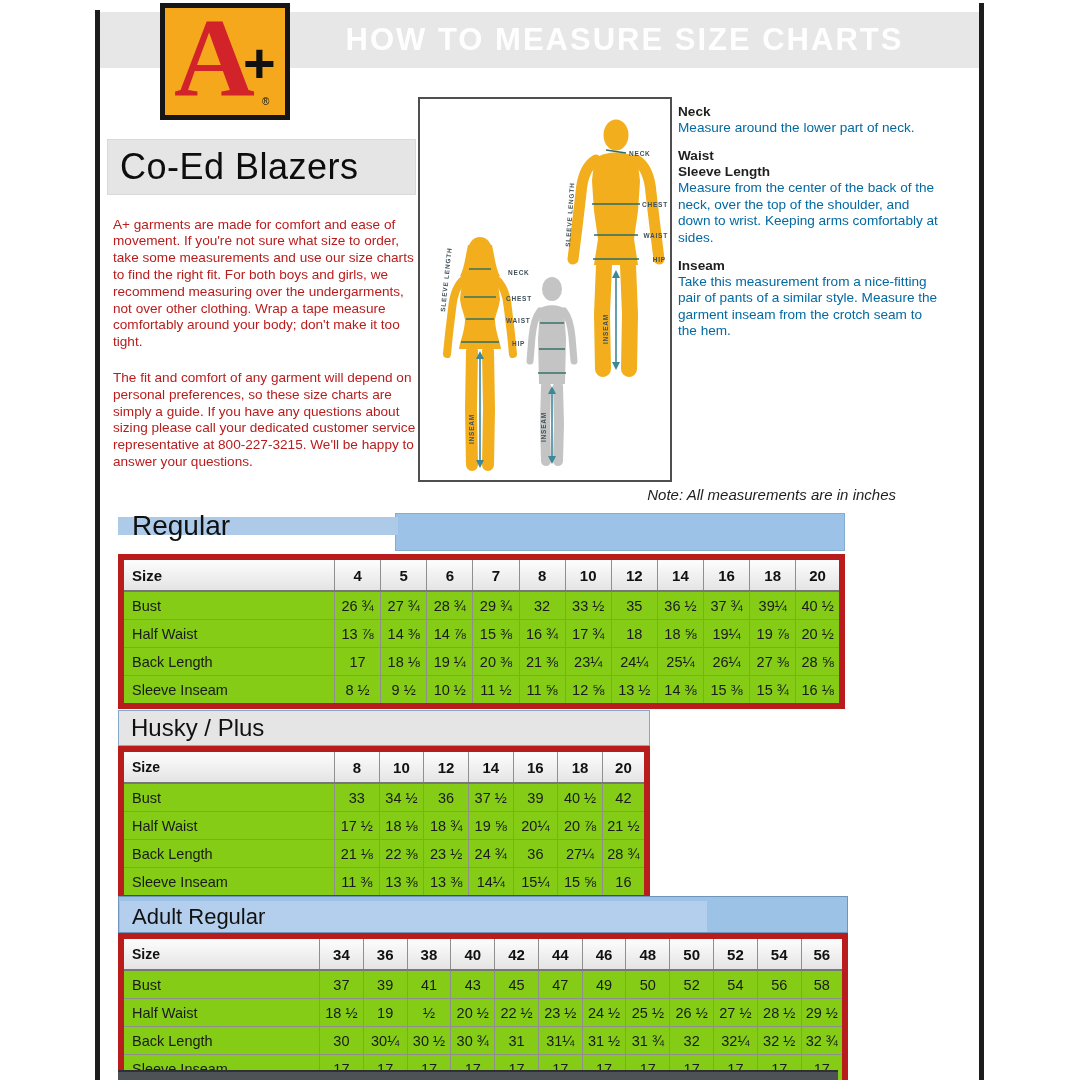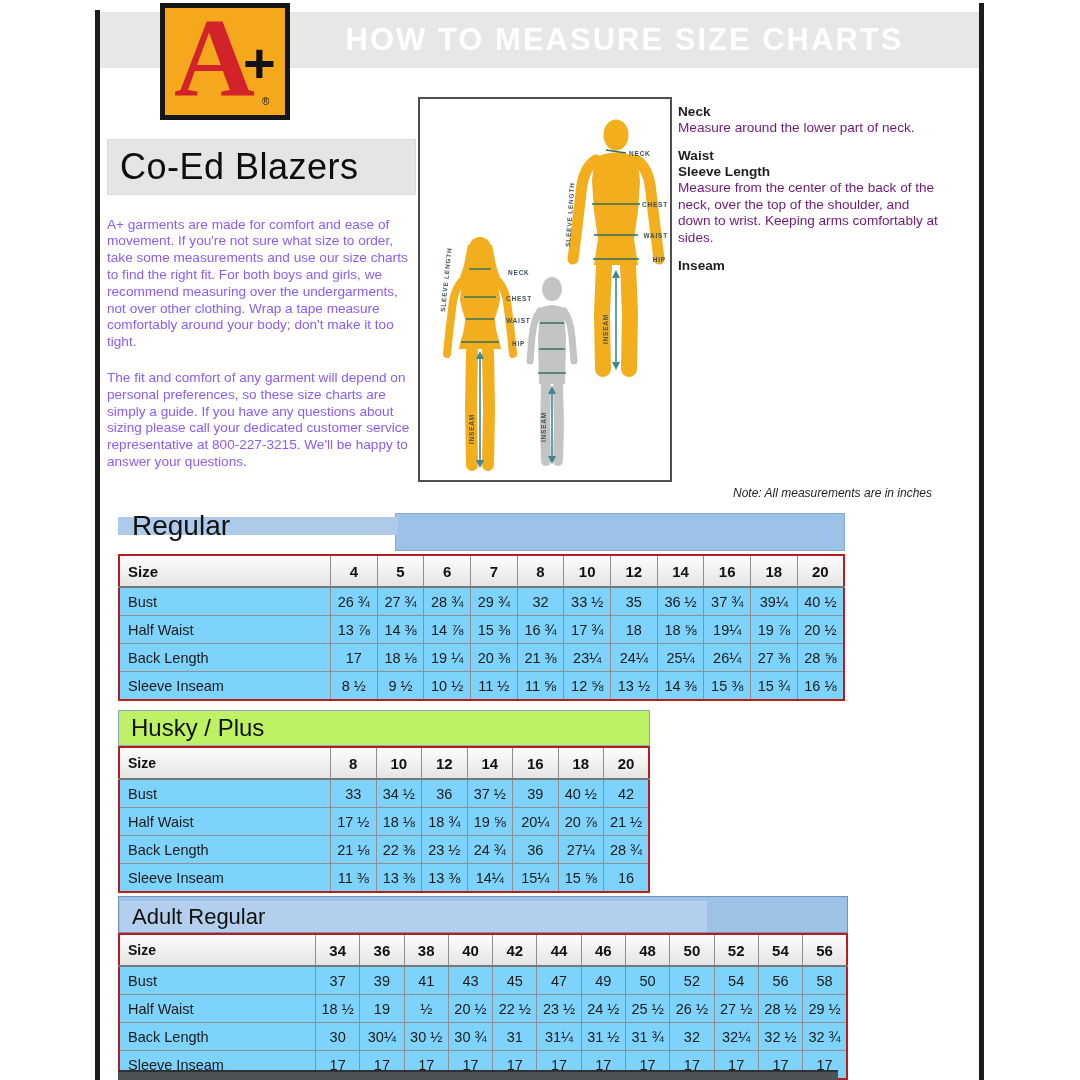--- a/index.html
+++ b/index.html
@@ -23,52 +23,52 @@
   #logo{left:160px;top:3px;width:130px;height:117px;background:#f5a81c;border:5px solid #161616;box-sizing:border-box;}
   #logo .a{position:absolute;left:9px;top:-12px;font-family:"Liberation Serif", serif;font-weight:700;
     font-size:112px;line-height:1.12;color:#d2232a;}
   #logo .plus{position:absolute;left:78px;top:22px;font-size:56px;font-weight:700;color:#111;}
   #logo .reg{position:absolute;left:97px;top:88px;font-size:10px;color:#111;}
 
   
   #intro-title-box{left:107px;top:139px;width:307px;height:54px;background:#e5e5e5;border:1px solid #d9d9d9;
     display:flex;align-items:center;}
   #intro-title-box h1{margin:0 0 0 12px;font-size:36px;font-weight:400;color:#0d0d0d;letter-spacing:.5px;}
-  .intro-par{left:107px;width:312px;font-size:13.6px;line-height:16.8px;color:#8b5cf6;}
+  .intro-par{left:113px;width:312px;font-size:13.6px;line-height:16.8px;color:#b91c1c;}
   #intro-par1{top:203px;}
   #intro-par2{top:330px;margin-top:40px;}
 
   
   #diagram-box{left:418px;top:97px;width:254px;height:385px;background:#fff;border:2px solid #4f4f4f;box-sizing:border-box;}
   #diagram-box svg{display:block;}
   .fig-label{font-size:6.5px;font-weight:700;letter-spacing:.8px;fill:#3d5059;}
   .mline{stroke:#2c6e63;stroke-width:1.4;}
   .arrow{stroke:#3d8898;stroke-width:1.6;}
   .arrowhead{fill:#3d8898;}
 
   
   #instructions{left:678px;top:104px;width:260px;}
   .instr h3{margin:0 0 1px 0;font-size:13.6px;font-weight:700;color:#1f1f1f;}
-  .instr p{margin:0 0 12px 0;font-size:13.6px;line-height:16.4px;color:#701a75;}
-  #note{left:620px;top:486px;width:312px;text-align:right;font-style:italic;font-size:12px;color:#1f1f1f;}
+  .instr p{margin:0 0 12px 0;font-size:13.6px;line-height:16.4px;color:#0369a1;}
+  #note{left:584px;top:486px;width:312px;text-align:right;font-style:italic;font-size:15px;color:#1f1f1f;}
 
   
   .bar-title{font-weight:400;color:#111;}
   #bar-regular-right{left:395px;top:513px;width:450px;height:38px;background:#9dc2e7;border:1px solid #86abd0;box-sizing:border-box;}
   #bar-regular-left{left:118px;top:517px;width:280px;height:18px;background:#adcbe9;display:flex;align-items:center;}
   #bar-regular-left span{font-size:28px;margin-left:14px;}
-  #bar-husky{left:118px;top:710px;width:532px;height:36px;background:#bef264;border:1px solid #84a9cc;box-sizing:border-box;display:flex;align-items:center;}
+  #bar-husky{left:118px;top:710px;width:532px;height:36px;background:#e5e5e5;border:1px solid #84a9cc;box-sizing:border-box;display:flex;align-items:center;}
   #bar-husky span{font-size:24px;margin-left:12px;}
   #bar-adult-outer{left:118px;top:896px;width:730px;height:37px;background:#9cc2e6;border:1px solid #6f96ba;box-sizing:border-box;}
   #bar-adult-inner{left:120px;top:901px;width:587px;height:31px;background:#b3cfed;display:flex;align-items:center;}
   #bar-adult-inner span{font-size:22px;margin-left:12px;}
 
   
-  .size-table{position:absolute;border-collapse:collapse;table-layout:fixed;background:#7dd3fc;
-    border:2px solid #b91c1c;}
+  .size-table{position:absolute;border-collapse:collapse;table-layout:fixed;background:#84cc16;
+    border:6px solid #b91c1c;}
   .size-table th,.size-table td{border:1px solid #8f8f8f;text-align:center;padding:0 2px;overflow:hidden;white-space:nowrap;}
   .size-table th{height:30px;font-size:15px;font-weight:700;color:#111;
     background:linear-gradient(#fdfdfd,#e4e4e4);}
   .size-table td{height:27px;font-size:14.5px;color:#1a1a1a;}
   .size-table thead tr{border-bottom:2px solid #777;}
   .size-table .label-col{text-align:left;padding-left:8px;}
   #table-regular{left:118px;top:554px;width:727px;}
   #table-regular .label-col{width:200px;}
   #table-husky{left:118px;top:746px;width:532px;}
   #table-husky .label-col{width:200px;}
@@ -180,20 +180,21 @@
   </div>
   <div class="instr">
     <h3>Waist</h3>
   </div>
   <div class="instr">
     <h3>Sleeve Length</h3>
     <p>Measure from the center of the back of the neck, over the top of the shoulder, and down to wrist. Keeping arms comfortably at sides.</p>
   </div>
   <div class="instr">
     <h3>Inseam</h3>
+    <p>Take this measurement from a nice-fitting pair of pants of a similar style. Measure the garment inseam from the crotch seam to the hem.</p>
   </div>
 </div>
 <div class="abs" id="note">Note: All measurements are in inches</div>
 
 <div class="abs" id="bar-regular-right"></div>
 <div class="abs" id="bar-regular-left">
   <span class="bar-title">Regular</span>
 </div>
 <table class="size-table" id="table-regular">
     <thead>

